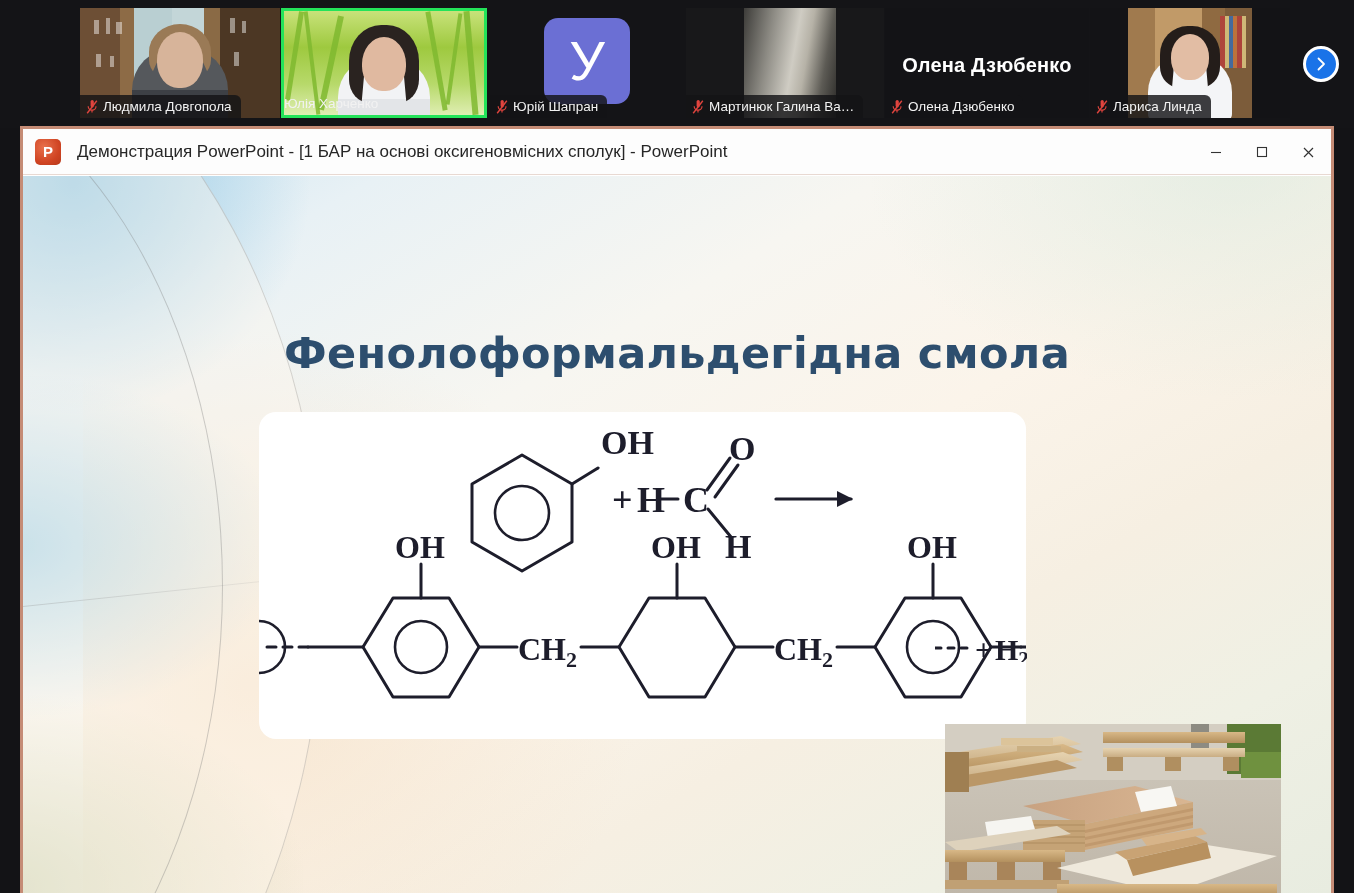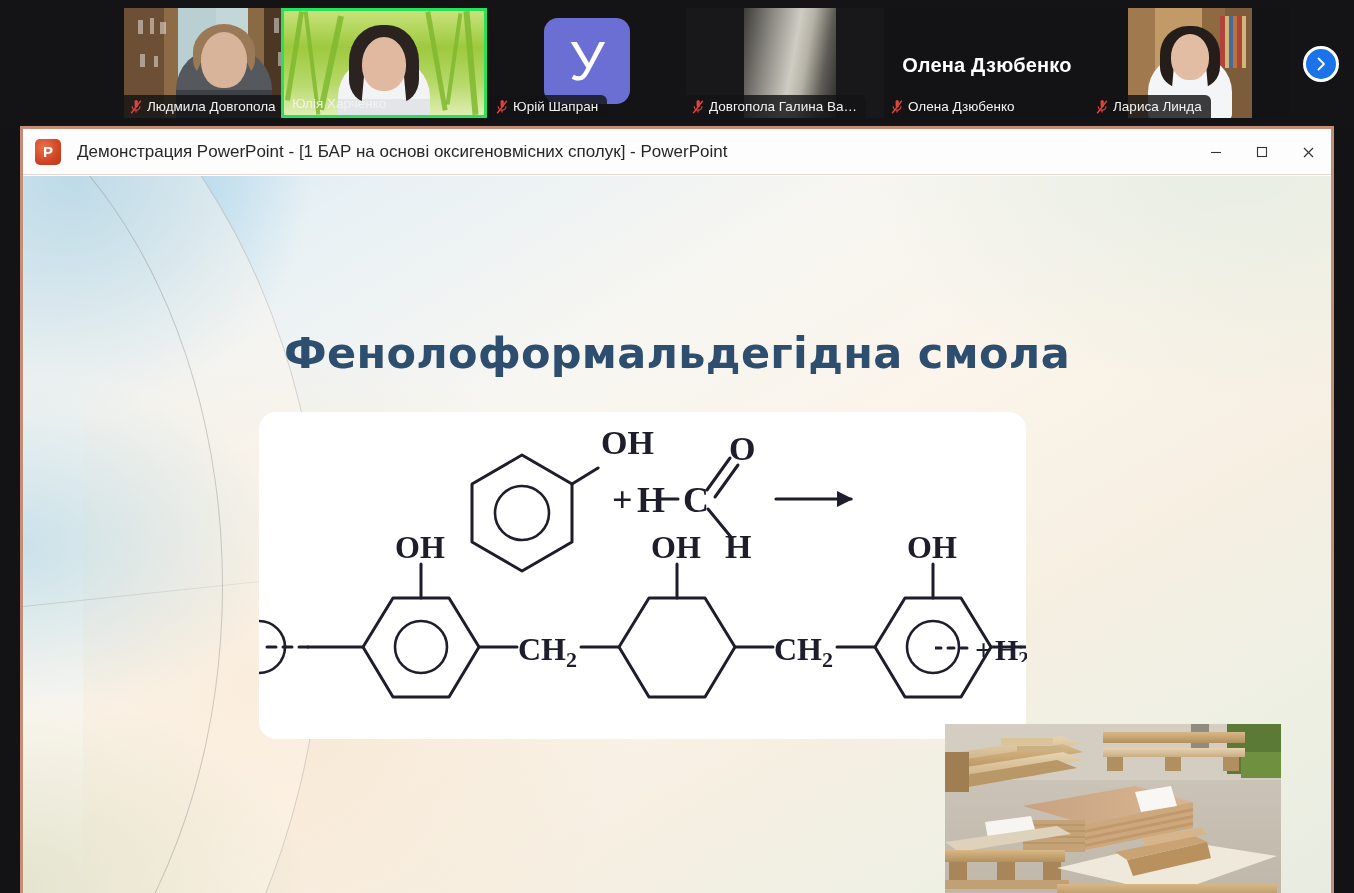--- a/index.html
+++ b/index.html
@@ -18,29 +18,29 @@
   .tile { position: absolute; top: 8px; height: 110px; overflow: hidden; }
   .tile-video { position: absolute; inset: 0; }
   .namechip {
     position: absolute; left: 0; bottom: 0;
     display: flex; align-items: center; gap: 5px;
     background: rgba(20,20,22,.82);
     border-radius: 0 6px 0 0;
     padding: 3px 9px 3px 6px;
     max-width: 100%;
   }
-  .namechip.plain { background: transparent; padding-left: 8px; }
+  .namechip.plain { background: transparent; padding-left: 0; }
   .namechip .nm {
     color: #f2f2f2; font-size: 13.5px; white-space: nowrap;
     overflow: hidden; text-overflow: ellipsis; line-height: 17px;
   }
   .muteicon { flex: 0 0 auto; width: 12px; height: 14px; display:block; }
 
   
-  #tile1 { left: 80px; width: 200px; margin-left: 44px; }
+  #tile1 { left: 80px; width: 200px; }
   #tile1 .tile-video {
     background:
       linear-gradient(90deg,#6d4f35 0 20%, #8d6b46 20% 27%, #b9cfd2 27% 46%,
                       #c3d6d8 46% 62%, #8a6a45 62% 70%, #4c3724 70% 100%);
   }
   #tile1 .person {
     position:absolute; left:50%; top:40px; transform:translateX(-50%);
     width:96px; height:80px; border-radius:42px 42px 12px 12px;
     background: linear-gradient(#55585c 0 52%, #3d4045 52% 100%);
   }
@@ -298,21 +298,21 @@
 
     <div class="tile" id="tile4">
       <div class="tile-video"></div>
       <div class="namechip">
         <svg class="muteicon" viewBox="0 0 12 14">
           <path d="M4.6 1.6a1.6 1.6 0 0 1 3.2 0v4.2a1.6 1.6 0 0 1-3.2 0z" fill="#e0443e"></path>
           <path d="M2.2 6.2a3.9 3.9 0 0 0 7.8 0" stroke="#e0443e" stroke-width="1.2" fill="none"></path>
           <path d="M6 10v2.4" stroke="#e0443e" stroke-width="1.2"></path>
           <path d="M1.2 13.2 10.8.8" stroke="#e0443e" stroke-width="1.4"></path>
         </svg>
-        <span class="nm">Довгопола Галина Ва…</span>
+        <span class="nm">Мартинюк Галина Ва…</span>
       </div>
     </div>
 
     <div class="tile" id="tile5">
       <div class="bigname">Олена Дзюбенко</div>
       <div class="namechip">
         <svg class="muteicon" viewBox="0 0 12 14">
           <path d="M4.6 1.6a1.6 1.6 0 0 1 3.2 0v4.2a1.6 1.6 0 0 1-3.2 0z" fill="#e0443e"></path>
           <path d="M2.2 6.2a3.9 3.9 0 0 0 7.8 0" stroke="#e0443e" stroke-width="1.2" fill="none"></path>
           <path d="M6 10v2.4" stroke="#e0443e" stroke-width="1.2"></path>

